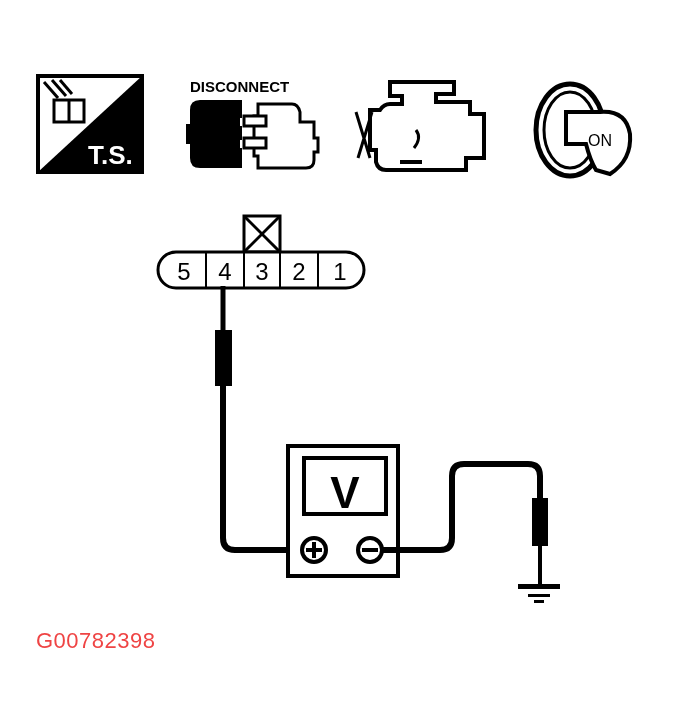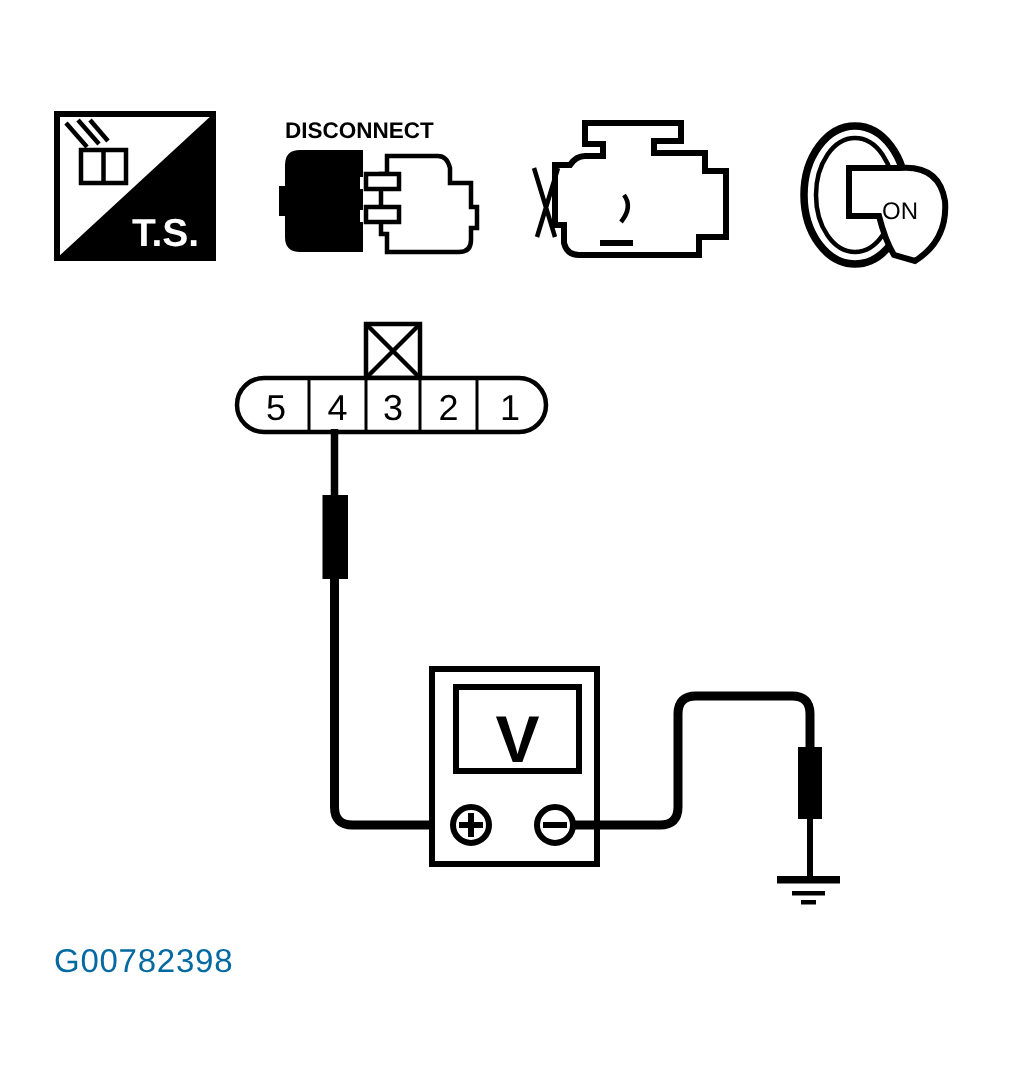--- a/index.html
+++ b/index.html
@@ -1,18 +1,18 @@
 <!DOCTYPE html>
 <html><head>
 <meta charset="utf-8">
 <style>
   html, body { margin: 0; padding: 0; background: #ffffff; }
   body { width: 674px; height: 726px; position: relative; overflow: hidden; font-family: "Liberation Sans", sans-serif; }
   svg { position: absolute; left: 0; top: 0; }
-  .fig-id { position: absolute; left: 36px; top: 628px; font-family: "Liberation Sans", sans-serif; font-size: 22px; color: #0369a1; letter-spacing: 0.5px; }
+  .fig-id { position: absolute; left: 36px; top: 628px; font-family: "Liberation Sans", sans-serif; font-size: 22px; color: #ef4444; letter-spacing: 0.5px; }
 </style>
 </head>
 <body>
 
 <svg width="674" height="726" viewBox="0 0 674 726">
 
   <g>
     <rect x="38" y="76" width="104" height="96" fill="#fff" stroke="#000" stroke-width="4"></rect>
     <polygon points="142,76 142,172 38,172" fill="#000"></polygon>
     <g stroke="#000" stroke-width="3" fill="#fff">

